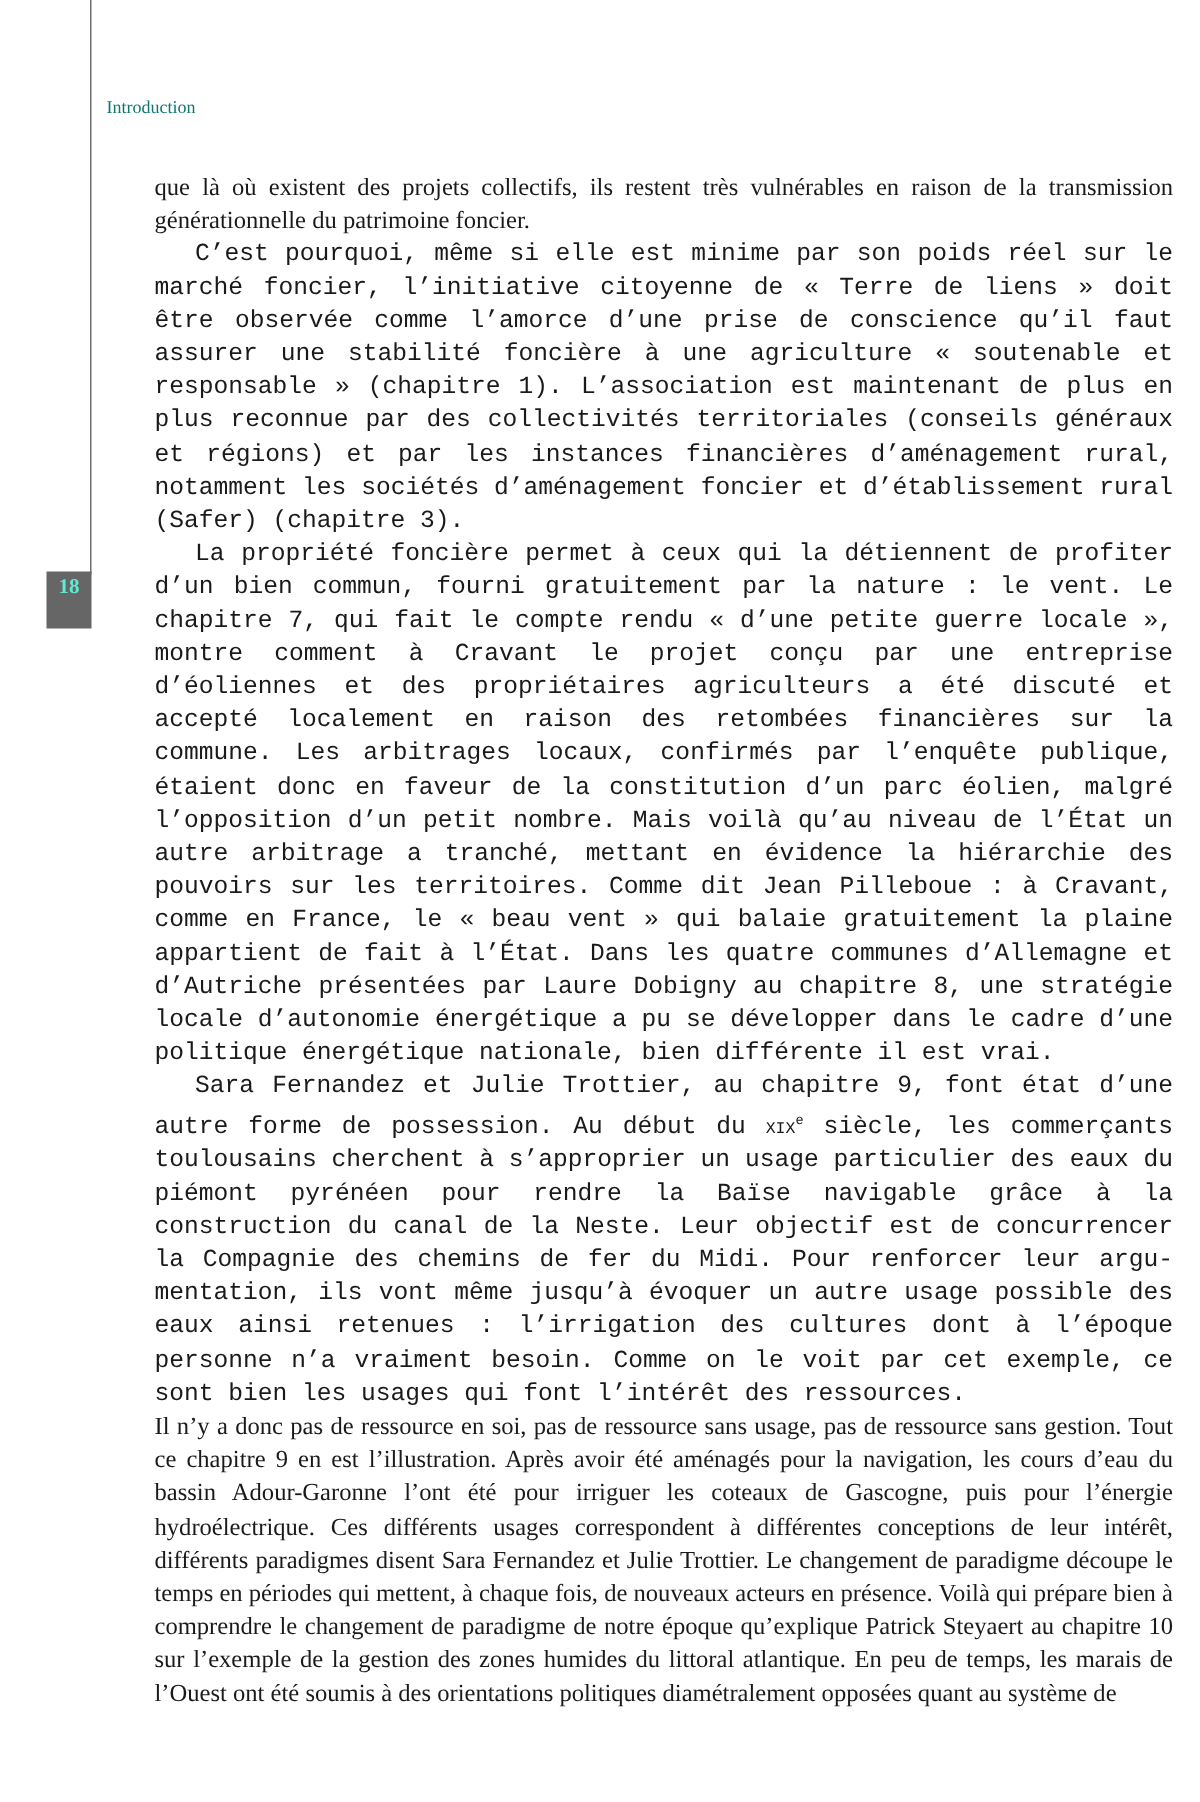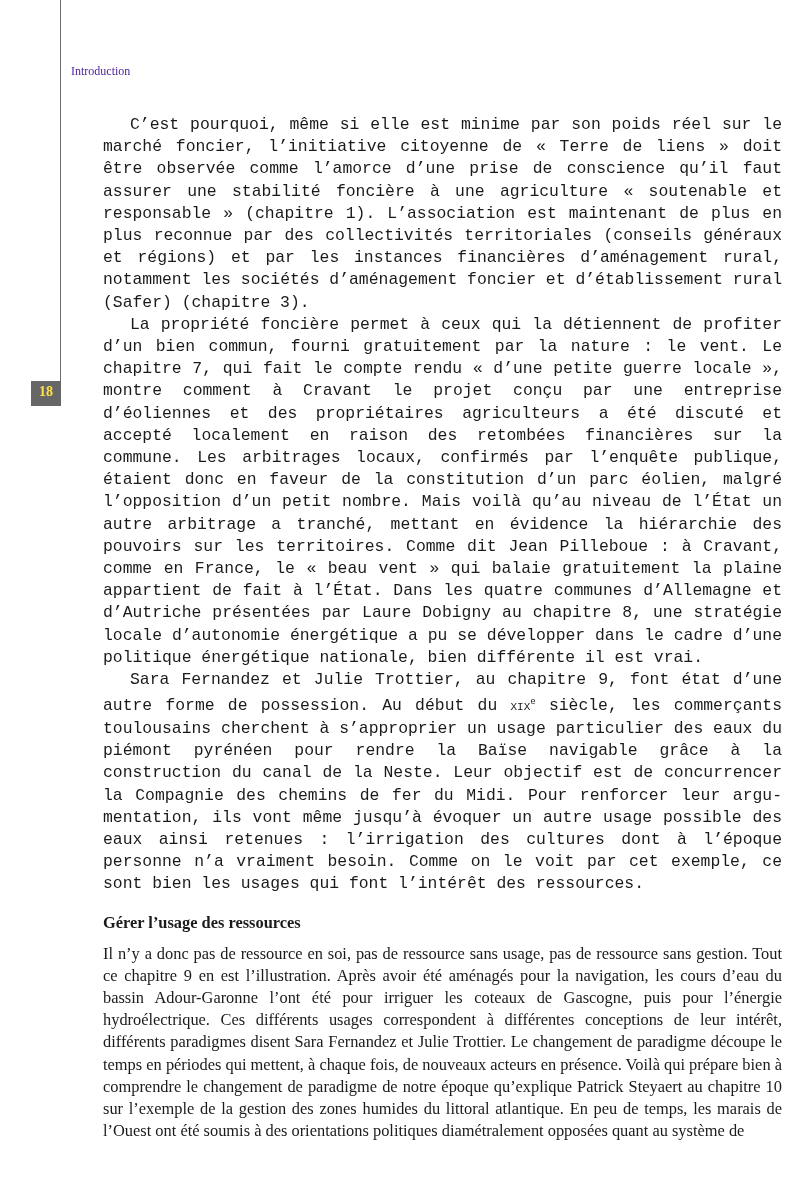--- a/index.html
+++ b/index.html
@@ -1,31 +1,31 @@
 <!DOCTYPE html>
 <html><head>
 <meta charset="utf-8">
 <style>
   html, body { margin:0; padding:0; background:#ffffff; }
   body { width:800px; height:1201px; position:relative; overflow:hidden; font-family:"Liberation Serif","DejaVu Serif",serif; color:#1a1a1a; }
   .rule { position:absolute; left:60px; top:0; width:1px; height:383px; background:#6e6e6e; }
-  .pagenum { position:absolute; left:31px; top:381px; width:30px; height:25px; background:#666666; color:#fde047; font-weight:bold; font-size:14px; line-height:21px; text-align:center; }
-  .running-head { position:absolute; left:71px; top:64px; font-size:12px; color:#4c1d95; }
+  .pagenum { position:absolute; left:31px; top:381px; width:30px; height:38px; background:#666666; color:#5eead4; font-weight:bold; font-size:14px; line-height:21px; text-align:center; }
+  .running-head { position:absolute; left:71px; top:64px; font-size:12px; color:#0f766e; }
   .body { position:absolute; left:103px; top:114px; width:679px; font-size:16.4px; line-height:22.2px; text-align:justify; hyphens:manual; }
   .body p { margin:0; text-indent:0; }
   .body p.ind { text-indent:27px;font-family:Liberation Mono, monospace; }
   .body h2 { font-size:16.4px; font-weight:bold; margin:16px 0 9px 0; line-height:22px; }
   .sc { font-variant:small-caps; }
 </style>
 </head>
 <body>
 
 <div class="rule"></div>
 <div class="pagenum">18</div>
 <div class="running-head">Introduction</div>
 
 <div class="body">
+  <p>que là où existent des projets collectifs, ils restent très vulnérables en raison de la transmission générationnelle du patrimoine foncier.</p>
   <p class="ind">C’est pourquoi, même si elle est minime par son poids réel sur le marché foncier, l’initiative citoyenne de « Terre de liens » doit être observée comme l’amorce d’une prise de conscience qu’il faut assurer une stabilité foncière à une agriculture « soutenable et responsable » (chapitre 1). L’association est maintenant de plus en plus reconnue par des collectivités territoriales (conseils généraux et régions) et par les instances financières d’aménagement rural, notamment les sociétés d’aménage­ment foncier et d’établissement rural (Safer) (chapitre 3).</p>
   <p class="ind">La propriété foncière permet à ceux qui la détiennent de profiter d’un bien commun, fourni gratuitement par la nature : le vent. Le chapitre 7, qui fait le compte rendu « d’une petite guerre locale », montre comment à Cravant le projet conçu par une entreprise d’éoliennes et des propriétaires agriculteurs a été discuté et accepté localement en raison des retombées financières sur la commune. Les arbitrages locaux, confirmés par l’enquête publique, étaient donc en faveur de la constitution d’un parc éolien, malgré l’opposition d’un petit nombre. Mais voilà qu’au niveau de l’État un autre arbitrage a tranché, mettant en évidence la hiérarchie des pouvoirs sur les territoires. Comme dit Jean Pilleboue : à Cravant, comme en France, le « beau vent » qui balaie gratuitement la plaine appartient de fait à l’État. Dans les quatre communes d’Allemagne et d’Autriche présentées par Laure Dobigny au chapitre 8, une stratégie locale d’autonomie énergétique a pu se développer dans le cadre d’une politique énergétique nationale, bien différente il est vrai.</p>
   <p class="ind"><span>Sara Fernandez et Julie Trottier, au chapitre 9, font état d’une autre forme de </span><span>possession. Au début du </span><span class="sc">xix</span><sup style="font-size:9px">e</sup><span> siècle, les commerçants toulousains cherchent à s’approprier un usage particulier des eaux du piémont pyrénéen pour rendre la Baïse navigable grâce à la construction du canal de la Neste. Leur objectif est de concurrencer la Compagnie des chemins de fer du Midi. Pour renforcer leur argu­mentation, ils vont même jusqu’à évoquer un autre usage possible des eaux ainsi retenues : l’irrigation des cultures dont à l’époque personne n’a vraiment besoin. Comme on le voit par cet exemple, ce sont bien les usages qui font l’intérêt des ressources.</span></p>
-  <h2>Gérer l’usage des ressources</h2>
   <p>Il n’y a donc pas de ressource en soi, pas de ressource sans usage, pas de ressource sans gestion. Tout ce chapitre 9 en est l’illustration. Après avoir été aménagés pour la navigation, les cours d’eau du bassin Adour-Garonne l’ont été pour irriguer les coteaux de Gascogne, puis pour l’énergie hydroélectrique. Ces différents usages correspondent à différentes conceptions de leur intérêt, différents paradigmes disent Sara Fernandez et Julie Trottier. Le changement de paradigme découpe le temps en périodes qui mettent, à chaque fois, de nouveaux acteurs en présence. Voilà qui prépare bien à comprendre le changement de paradigme de notre époque qu’explique Patrick Steyaert au chapitre 10 sur l’exemple de la gestion des zones humides du littoral atlantique. En peu de temps, les marais de l’Ouest ont été soumis à des orientations politiques diamétralement opposées quant au système de</p>
 </div>
 
 </body></html>

